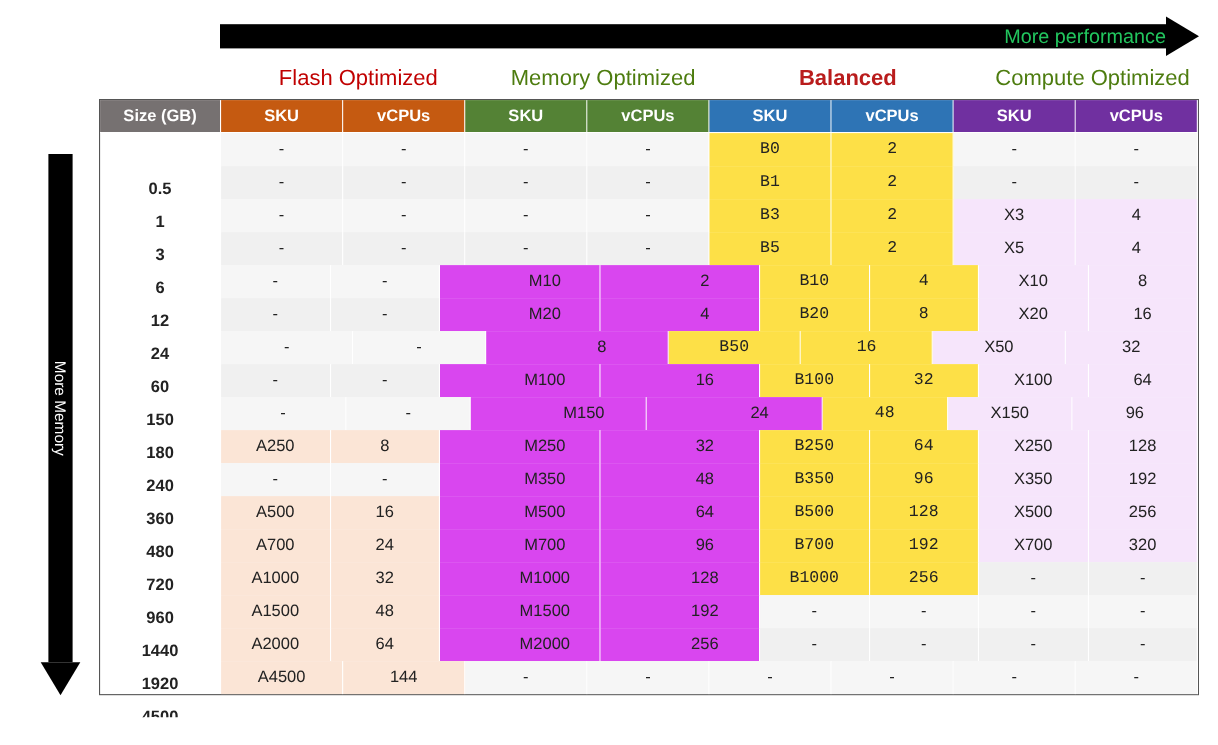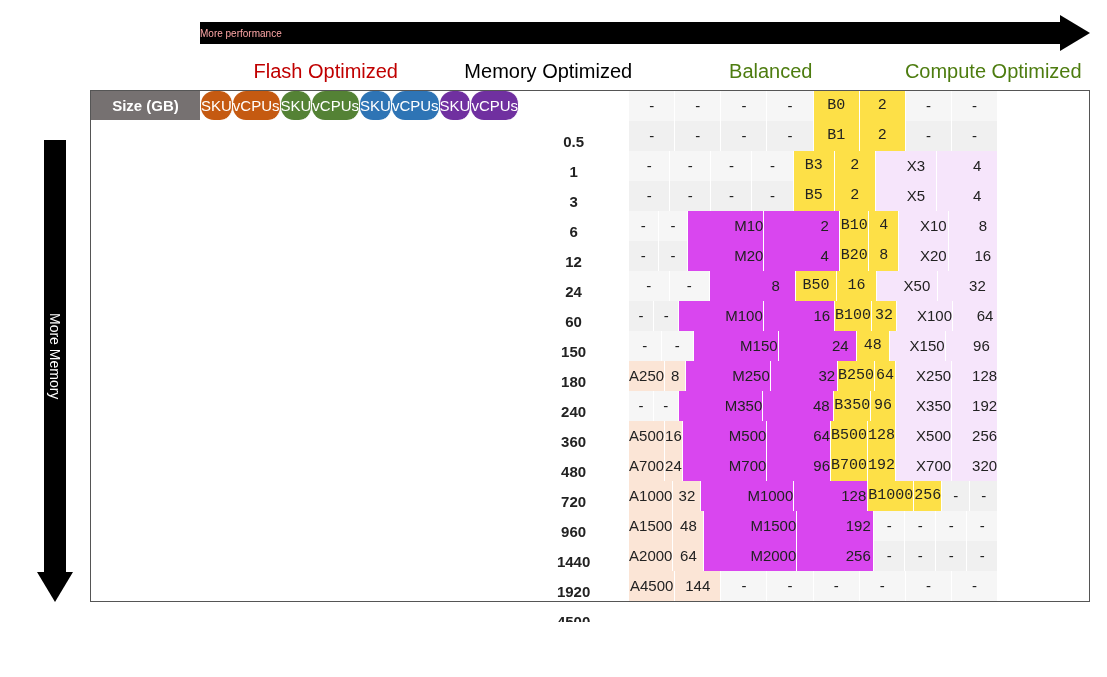--- a/index.html
+++ b/index.html
@@ -27,23 +27,23 @@
     height: 26px;
     display: flex;
     align-items: center;
   }
   .top-arrow .bar {
     height: 22px;
     background: #000;
     flex: 1;
     display: flex;
     align-items: center;
-    justify-content: flex-start;
-    color: #fca5a5;
-    font-size: 10px;
+    justify-content: flex-end;
+    color: #22c55e;
+    font-size: 18px;
   }
   .top-arrow .head {
     width: 0; height: 0;
     border-top: 18px solid transparent;
     border-bottom: 18px solid transparent;
     border-left: 30px solid #000;
   }
   
   .left-arrow {
     grid-column: 1;
@@ -81,51 +81,51 @@
   .tiers .tier {
     flex: 1;
     text-align: center;
     font-size: 20px;
   }
   
   .tbl {
     grid-column: 2;
     grid-row: 3;
     display: flex;
-    flex-direction: row;
+    flex-direction: column;
     border: 1px solid #555;
   }
   .row {
     display: flex;
     height: 30px;
     line-height: 30px;
   }
   .cell {
     text-align: center;
     border-right: 1px solid #fff;
   }
   .c-size { width: 110px; font-weight: 700; }
   .c-data { flex: 1; }
   
   .hdr .c-size {
     background: #767171;
     color: #fff;
     font-weight: 700;
   }
-  .hdr .c-data { color: #fff; font-weight: 400; border-radius: 13px; }
+  .hdr .c-data { color: #fff; font-weight: 700; }
   .hdr .flash { background: #C55A11; }
   .hdr .mem   { background: #548235; }
   .hdr .bal   { background: #2E74B5; }
   .hdr .comp  { background: #7030A0; }
   
   .body .c-size { background: #EDEDED; border-right-color:#555;margin-top:36px; }
   .body .flash.has { background: #FBE5D6; }
   .body .mem.has   { background: #d946ef; padding-left: 46px; }
   .body .bal.has   { background: #fde047; font-family: Liberation Mono, monospace; }
-  .body .comp.has  { background: #F6E5FB; padding-left: 20px; }
+  .body .comp.has  { background: #F6E5FB; }
   .body .empty     { background: #F0F0F0; }
   .body .row:nth-child(odd) .empty { background: #F6F6F6; }
   .body .row:nth-child(odd) .c-size { background: #F6F6F6; }
   .row.hdr { border-bottom: 1px solid #fff; }
 </style>
 </head>
 <body>
 
 <div class="layout">
 
@@ -133,22 +133,22 @@
     <div class="bar">
         <span>More performance</span>
       </div>
     <div class="head"></div>
   </div>
 
   <div class="tiers">
     <div class="spacer"></div>
 
   <div class="tier" style="color: rgb(192, 0, 0);">Flash Optimized</div>
-      <div class="tier" style="color: #000000;">Memory Optimized</div>
-      <div class="tier" style="color: #4d7c0f;">Balanced</div>
+      <div class="tier" style="color: #4d7c0f;">Memory Optimized</div>
+      <div class="tier" style="color: #b91c1c; font-weight: bold;">Balanced</div>
       <div class="tier" style="color: #4d7c0f;">Compute Optimized</div>
     </div>
 
   <div class="left-arrow">
     <div class="bar">
         <span>More Memory</span>
       </div>
     <div class="head"></div>
   </div>
 

